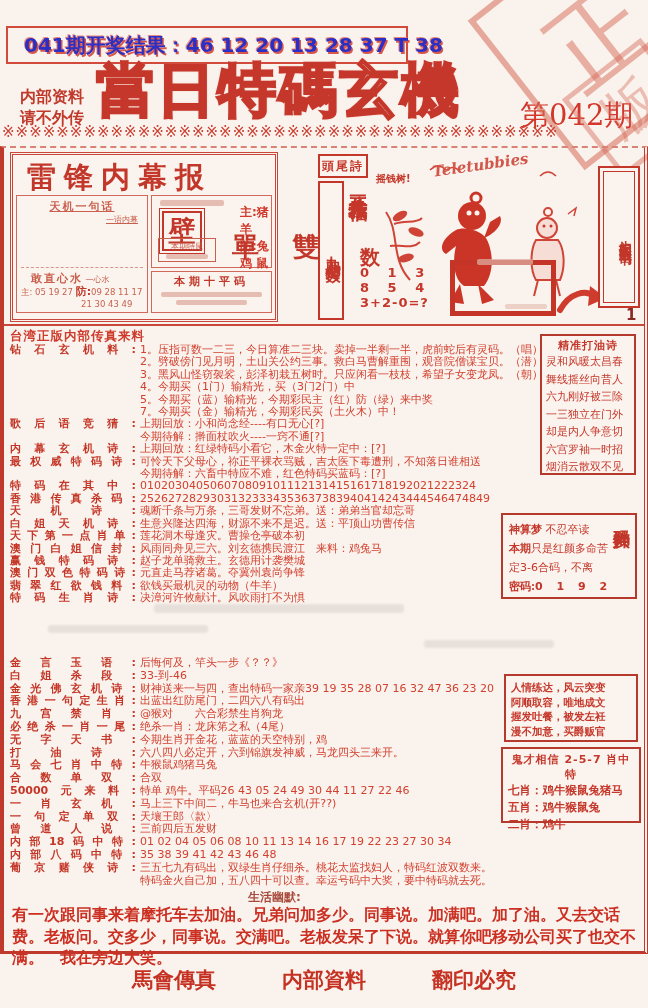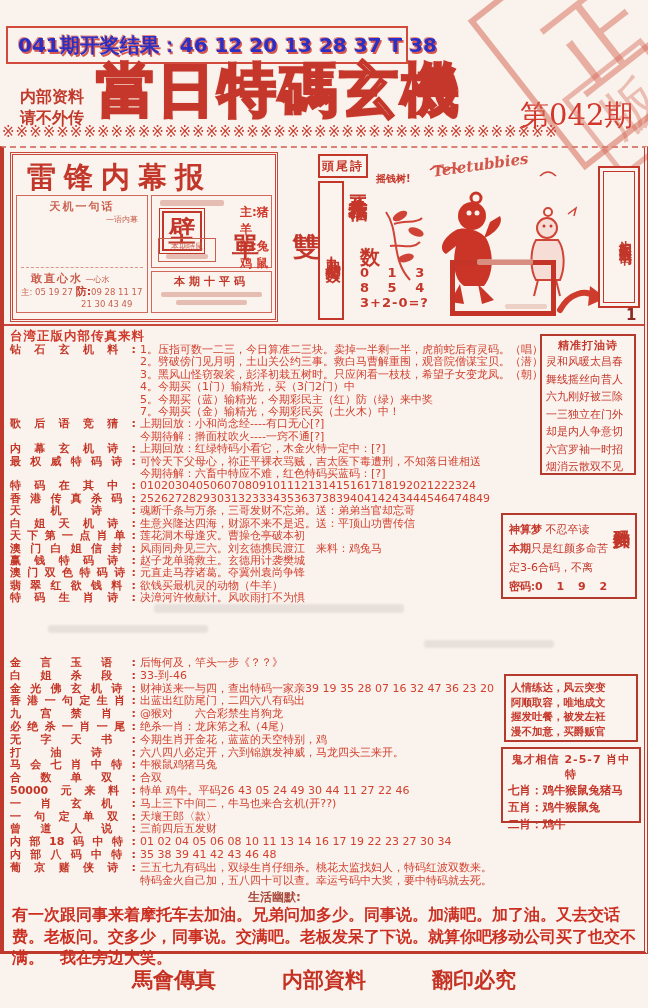--- a/index.html
+++ b/index.html
@@ -2,21 +2,21 @@
 <html><head>
 <meta charset="utf-8">
 <style>
   html,body{margin:0;padding:0;background:#e8e4df;}
   #page{position:relative;width:648px;height:1008px;background:#faf3ed;overflow:hidden;
         font-family:"DejaVu Sans",sans-serif;color:#c5372a;}
   [data-interactable]{box-sizing:border-box;}
 
   
   .result-box{position:absolute;left:6px;top:26px;width:402px;height:38px;border:2px solid #d14a3c;
-              display:flex;align-items:center;padding-left:10px;}
+              display:flex;align-items:center;padding-left:16px;}
   .result-text{font-size:20px;font-weight:bold;color:#2b2fc4;white-space:nowrap;
                text-shadow:1.5px 1.5px 0 #d8564a,-1px -1px 0 #e8897d;}
   .note{position:absolute;left:20px;top:86px;font-size:16px;font-weight:bold;color:#c0392b;line-height:21px;
         font-family:"DejaVu Serif",serif;}
   .title{position:absolute;left:96px;top:52px;margin:0;font-size:58px;font-weight:bold;letter-spacing:3px;
          font-family:Liberation Sans, sans-serif;color:#fbece6;-webkit-text-stroke:2.5px #c5372a;
          text-shadow:0 0 3px #e8a195;white-space:nowrap;}
   .issue{position:absolute;left:520px;top:96px;font-size:29px;color:#d3362b;font-family:"DejaVu Serif",serif;}
   .stamp{position:absolute;right:-48px;top:-58px;width:190px;height:190px;border:6px solid rgba(213,105,88,.55);
          transform:rotate(-38deg);display:flex;align-items:center;justify-content:center;
@@ -30,21 +30,21 @@
   
   .content{position:absolute;left:0;top:146px;width:648px;height:808px;
            border-left:4px solid #bf3a2d;border-right:4px double #bf3a2d;border-bottom:3px solid #bf3a2d;
            border-top:2px dashed #d98377;}
   .content>*{position:absolute;}
 
   
   .leifeng{left:6px;top:4px;width:268px;height:170px;border:3px double #c8473a;background:#fbf4ee;}
   .lf-title{height:40px;font:bold 29px "DejaVu Serif",serif;color:#c2372a;padding:3px 0 0 14px;letter-spacing:8px;}
   .lf-row{display:flex;height:118px;margin:0 3px;gap:3px;}
-  .lf-left{width:132px;border:1px solid #d0685c;position:relative;font-size:9px;color:#c9604f;padding:3px;}
+  .lf-left{width:132px;border:1px solid #d0685c;position:relative;font-size:9px;color:#c9604f;padding:3px;text-decoration:underline;}
   .lf-h{font-size:11px;font-weight:bold;text-align:center;letter-spacing:2px;}
   .lf-sub{font-size:8px;text-align:right;margin-right:6px;}
   .lf-dash{position:absolute;left:4px;right:4px;bottom:44px;border-top:1px dashed #d8968a;}
   .lf-h2{position:absolute;left:14px;bottom:26px;font-size:11px;font-weight:bold;letter-spacing:2px;}
   .lf-h2 .lf-sub2{font-size:8px;font-weight:normal;letter-spacing:0;}
   .lf-nums{position:absolute;left:4px;bottom:13px;font-size:8.5px;white-space:nowrap;}
   .lf-nums b{font-size:11px;color:#c2372a;}
   .lf-nums2{position:absolute;left:64px;bottom:3px;font-size:8.5px;}
   .lf-right{flex:1;display:flex;flex-direction:column;gap:3px;}
   .lf-rtop{position:relative;border:1px solid #d0685c;flex:1;}

